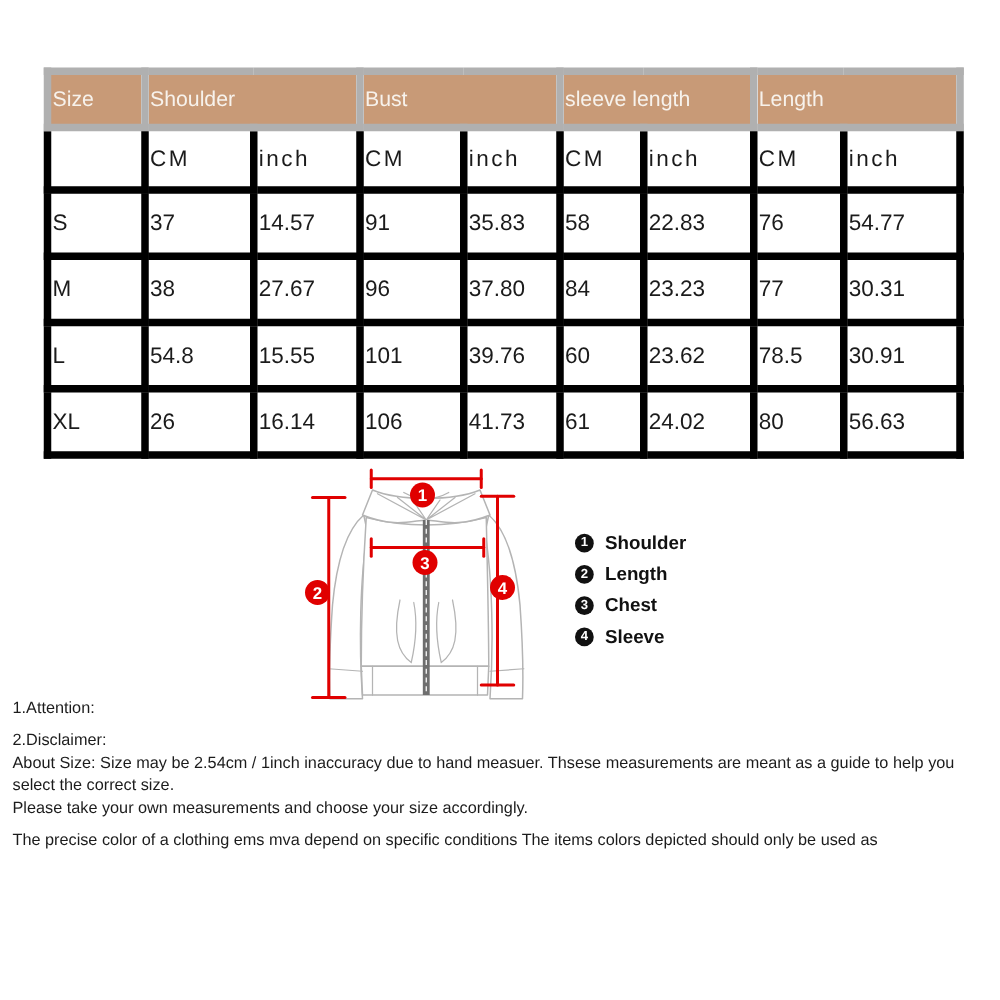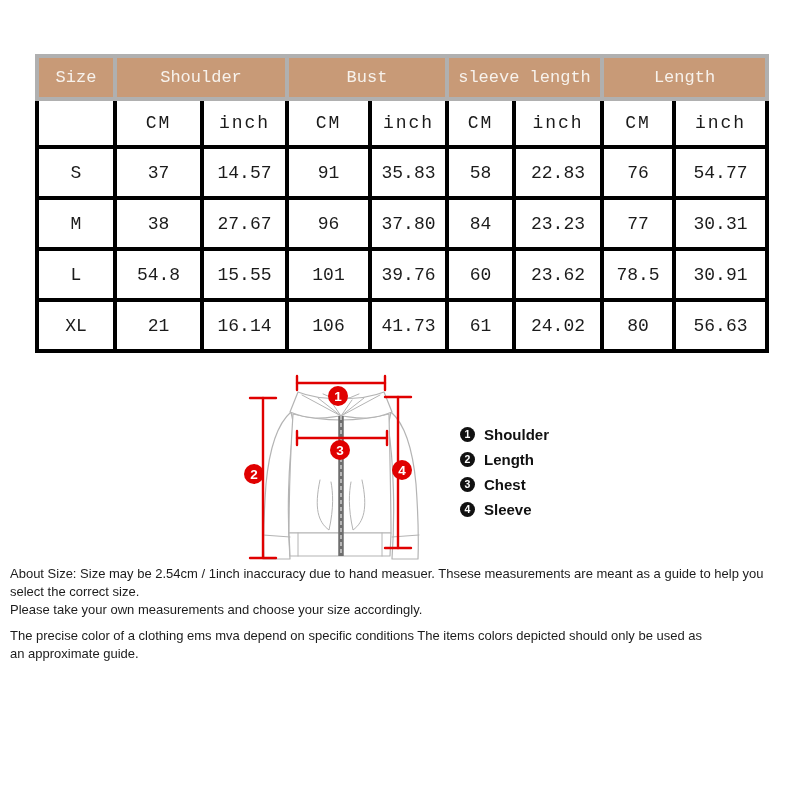--- a/index.html
+++ b/index.html
@@ -6,22 +6,22 @@
   body{
     width:800px;height:800px;position:relative;background:#ffffff;
     font-family:"Liberation Sans", sans-serif;color:#1b1b1b;overflow:hidden;
   }
   
   .size-table{
     position:absolute;left:35px;top:54px;width:730px;
     border-collapse:collapse;table-layout:fixed;
   }
   .size-table td{
-    border:4px solid #000000;text-align:center;vertical-align:middle;
-    font-size:18px;color:#1b1b1b;overflow:hidden;white-space:nowrap;font-family:Liberation Mono, monospace;
+    border:6px solid #000000;text-align:left;vertical-align:middle;
+    font-size:18px;color:#1b1b1b;overflow:hidden;white-space:nowrap;
   }
   .size-table tr.head td{
     background:#c89a77;color:#f7f2ec;font-size:17px;height:37px;font-weight:400;
     border-color:#b0b0b0;
   }
   .size-table tr.unit td{height:42px;letter-spacing:2px;}
   .size-table tr.data td{height:45px;}
   
   .diagram-svg{position:absolute;left:230px;top:370px;}
   .legend{position:absolute;left:460px;top:427px;}
@@ -99,21 +99,21 @@
     <td>15.55</td>
     <td>101</td>
     <td>39.76</td>
     <td>60</td>
     <td>23.62</td>
     <td>78.5</td>
     <td>30.91</td>
   </tr>
   <tr class="data">
     <td>XL</td>
-    <td>21</td>
+    <td>26</td>
     <td>16.14</td>
     <td>106</td>
     <td>41.73</td>
     <td>61</td>
     <td>24.02</td>
     <td>80</td>
     <td>56.63</td>
   </tr>
 </tbody>
   </table>
@@ -193,22 +193,23 @@
     <span class="legend-label">Chest</span>
   </div>
   <div class="legend-item">
     <span class="legend-num">4</span>
     <span class="legend-label">Sleeve</span>
   </div>
 </div>
 
 <div class="notes">
   <div class="note-block">
+    <div class="note-title">1.Attention:</div>
   </div>
   <div class="note-block">
+    <div class="note-title">2.Disclaimer:</div>
     <div class="note-line">About Size: Size may be 2.54cm / 1inch inaccuracy due to hand measuer. Thsese measurements are meant as a guide to help you select the correct size.</div>
     <div class="note-line">Please take your own measurements and choose your size accordingly.</div>
   </div>
   <div class="note-block">
     <div class="note-line">The precise color of a clothing ems mva depend on specific conditions The items colors depicted should only be used as</div>
-    <div class="note-line">an approximate guide.</div>
   </div>
 </div>
 
 </body></html>

